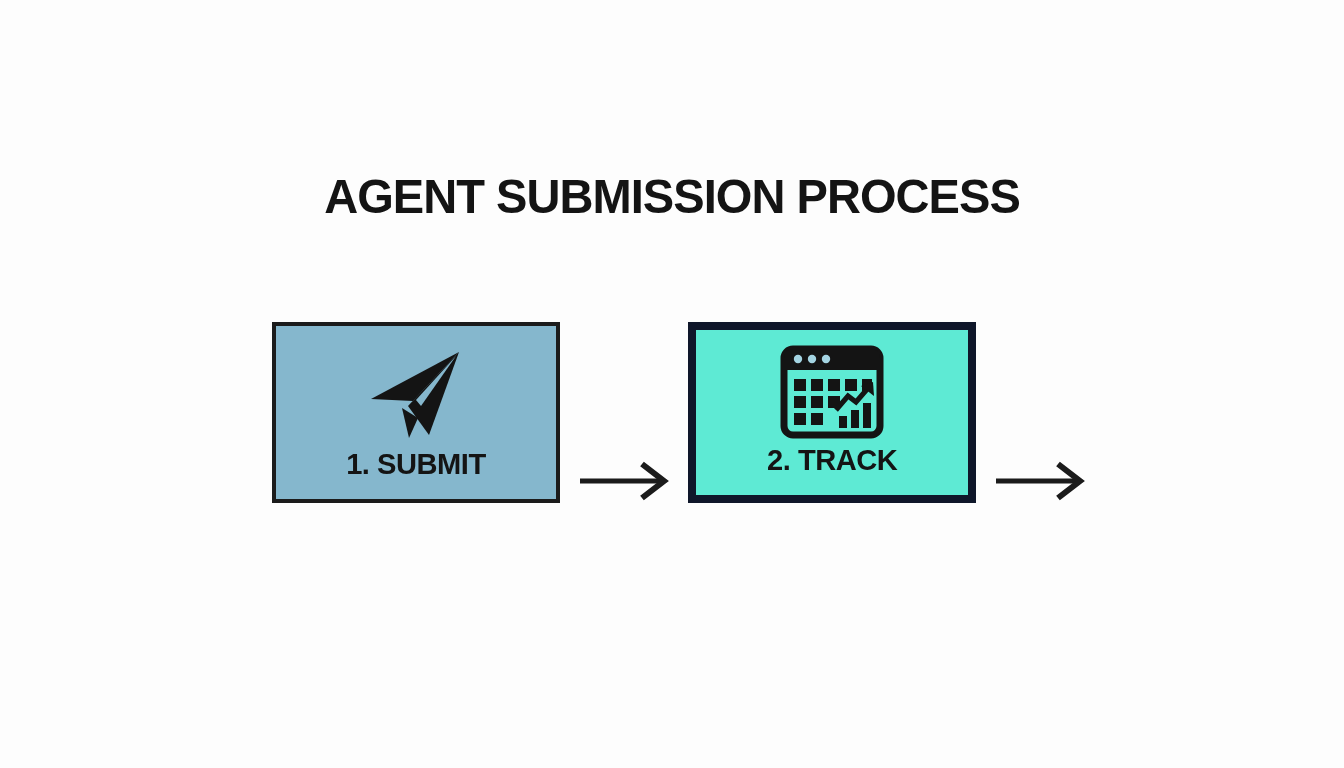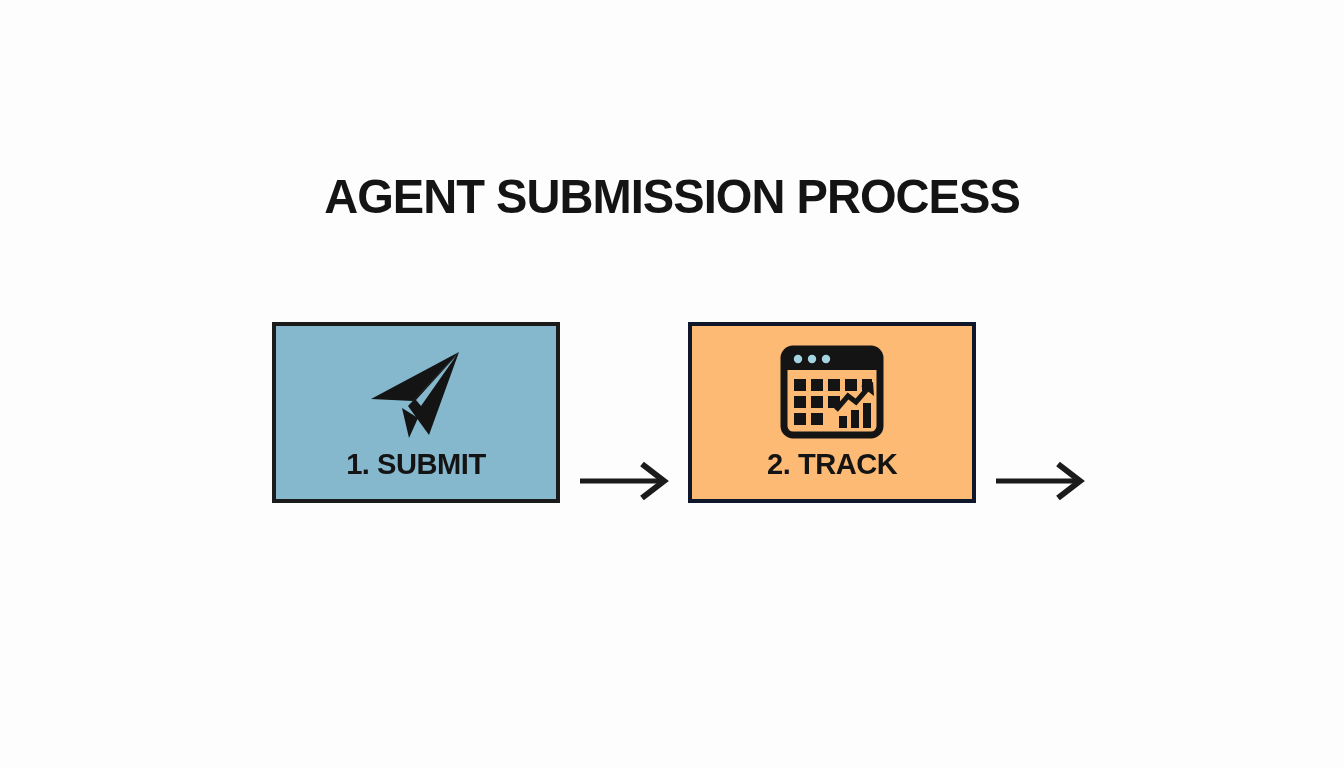--- a/index.html
+++ b/index.html
@@ -36,22 +36,22 @@
     width: 288px;
     height: 181px;
     background: #85b7cd;
     border: 4px solid #1b1b1b;
     display: flex;
     flex-direction: column;
     align-items: center;
     justify-content: flex-end;
   }
   .step-box.highlighted {
-    background: #fdba74;
-    border: 4px solid #0f172a;
+    background: #5eead4;
+    border: 8px solid #0f172a;
   }
   .step-icon {
     flex: 1;
     display: flex;
     align-items: center;
     justify-content: center;
     padding-top: 10px;
   }
   .step-label {
     font-size: 30px;

